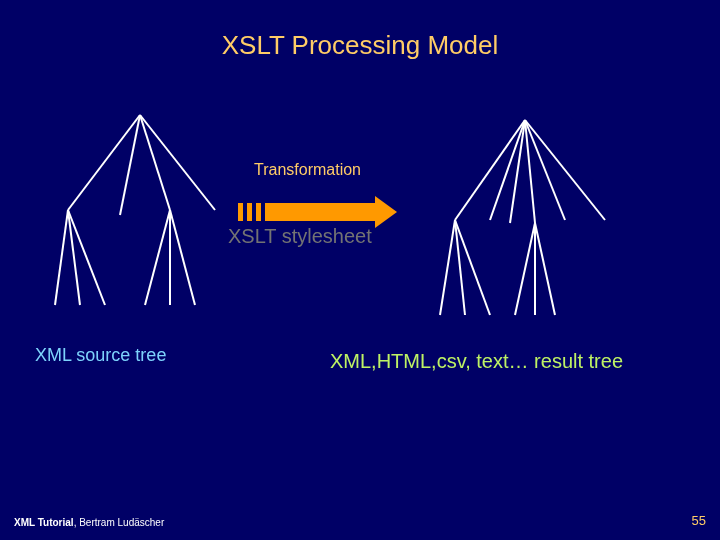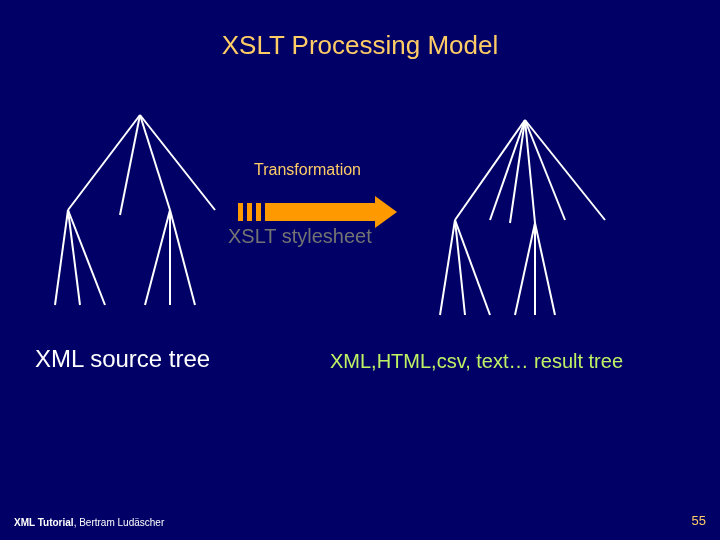--- a/index.html
+++ b/index.html
@@ -57,22 +57,22 @@
     position: absolute;
     top: 225px;
     left: 228px;
     color: #737373;
     font-size: 20px;
   }
   .label-source {
     position: absolute;
     top: 345px;
     left: 35px;
-    color: #ffffff;
-    font-size: 24px;
+    color: #7dd3fc;
+    font-size: 18px;
   }
   .label-result {
     position: absolute;
     top: 350px;
     left: 330px;
     color: #bef264;
     font-size: 20px;
   }
   .tree {
     position: absolute;

